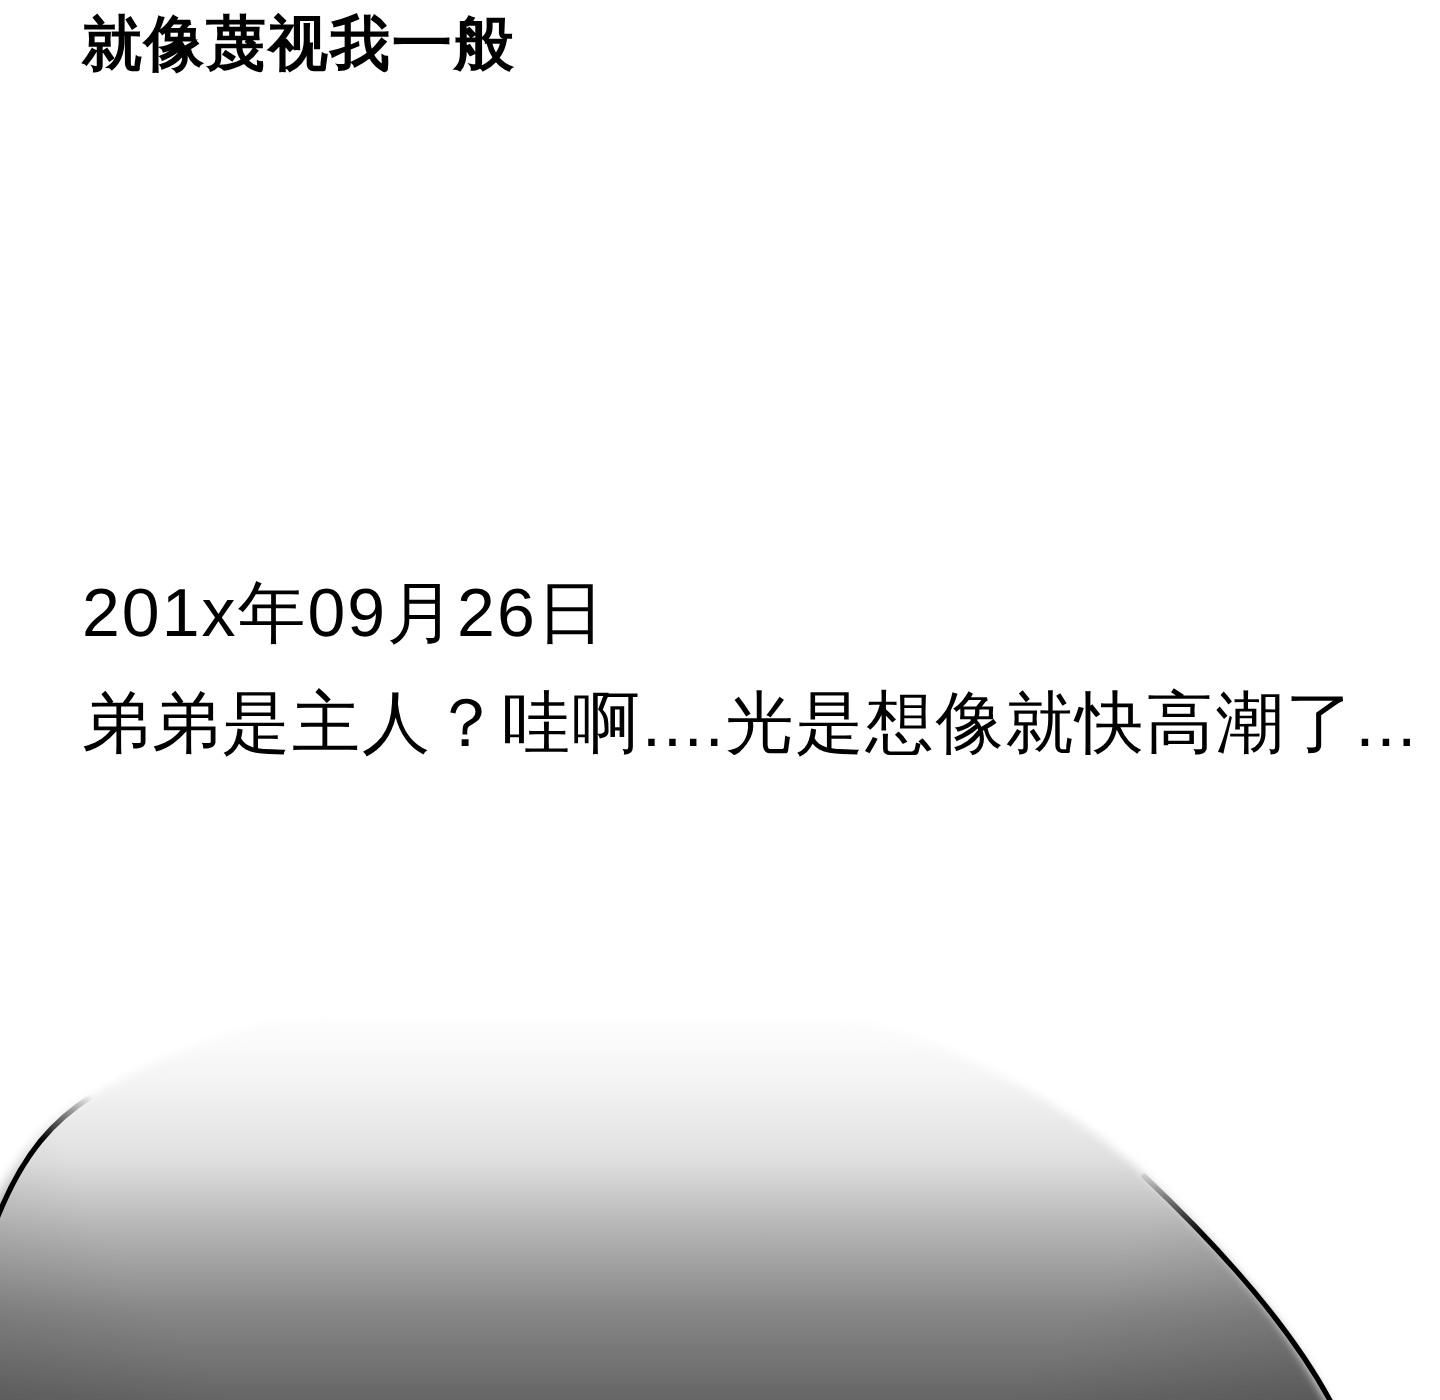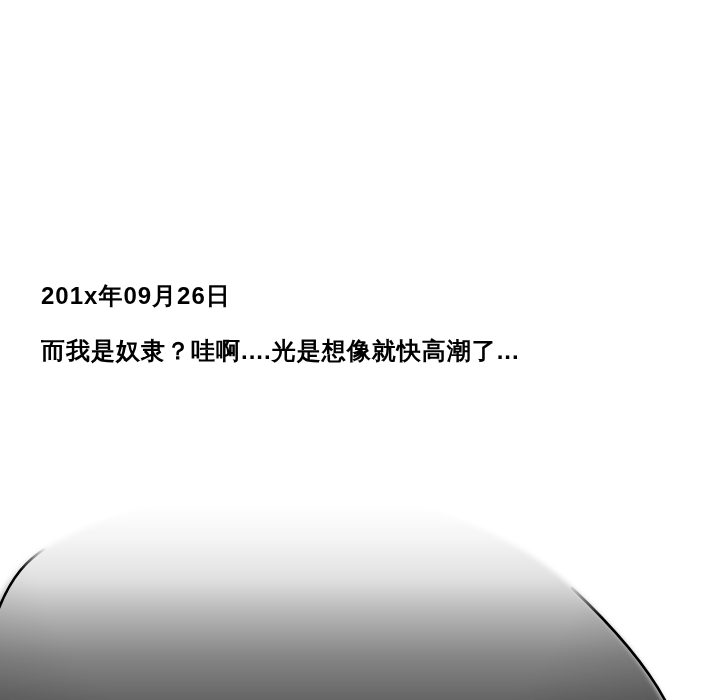--- a/index.html
+++ b/index.html
@@ -22,23 +22,23 @@
     top: 5px;
     font-size: 30px;
     font-weight: 700;
     line-height: 36px;
     letter-spacing: 1px;
     white-space: nowrap;
   }
   .diary {
     position: absolute;
     left: 41px;
-    top: 268px;
-    font-size: 24px;
-    font-weight: 700;
+    top: 280px;
+    font-size: 34px;
+    font-weight: 400;
     line-height: 55px;
     letter-spacing: 1px;
     white-space: nowrap;
   }
   .diary .line {
     height: 55px;
   }
   .dome-svg {
     position: absolute;
     left: 0;
@@ -46,24 +46,25 @@
     width: 720px;
     height: 700px;
     display: block;
   }
 </style>
 </head>
 <body>
 
 <div class="stage">
 
+  <div class="caption">就像蔑视我一般</div>
 
   <div class="diary">
     <div class="line">201x年09月26日</div>
-    <div class="line">而我是奴隶？哇啊....光是想像就快高潮了...</div>
+    <div class="line">弟弟是主人？哇啊....光是想像就快高潮了...</div>
   </div>
 
   <svg class="dome-svg" viewBox="0 0 720 700" width="720" height="700" xmlns="http://www.w3.org/2000/svg">
     <defs>
       <linearGradient id="domeFill" gradientUnits="userSpaceOnUse" x1="0" y1="505" x2="0" y2="700">
         <stop offset="0" stop-color="#ffffff"></stop>
         <stop offset="0.18" stop-color="#f4f4f4"></stop>
         <stop offset="0.38" stop-color="#e0e0e0"></stop>
         <stop offset="0.58" stop-color="#b0b0b0"></stop>
         <stop offset="0.78" stop-color="#858585"></stop>

